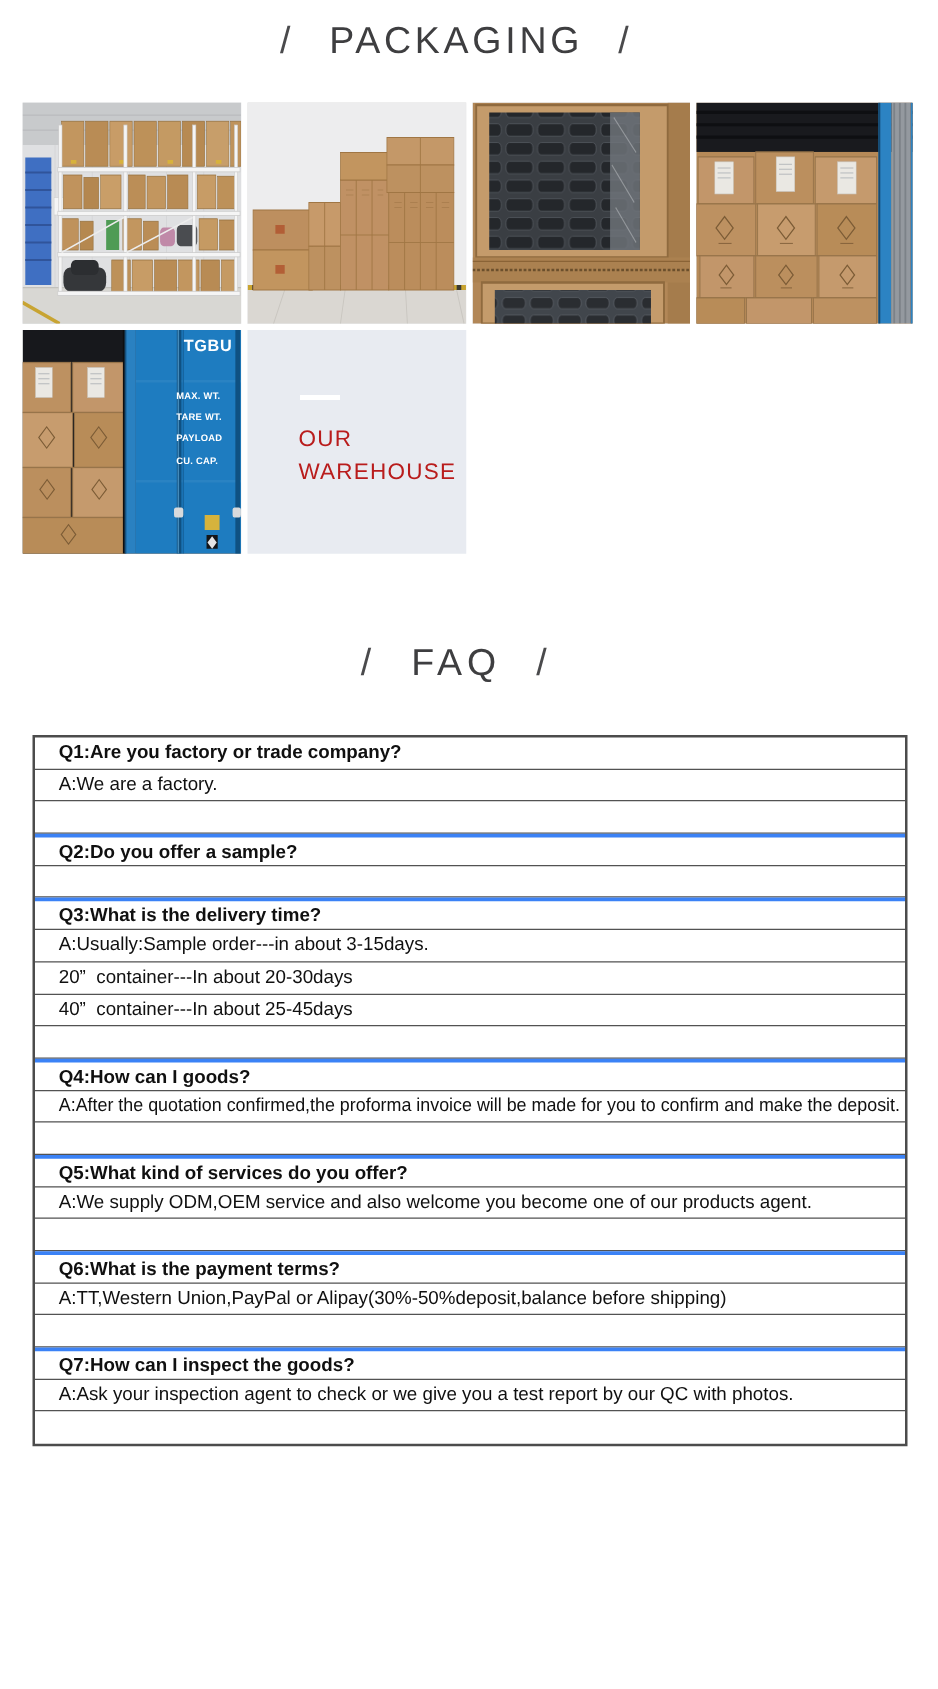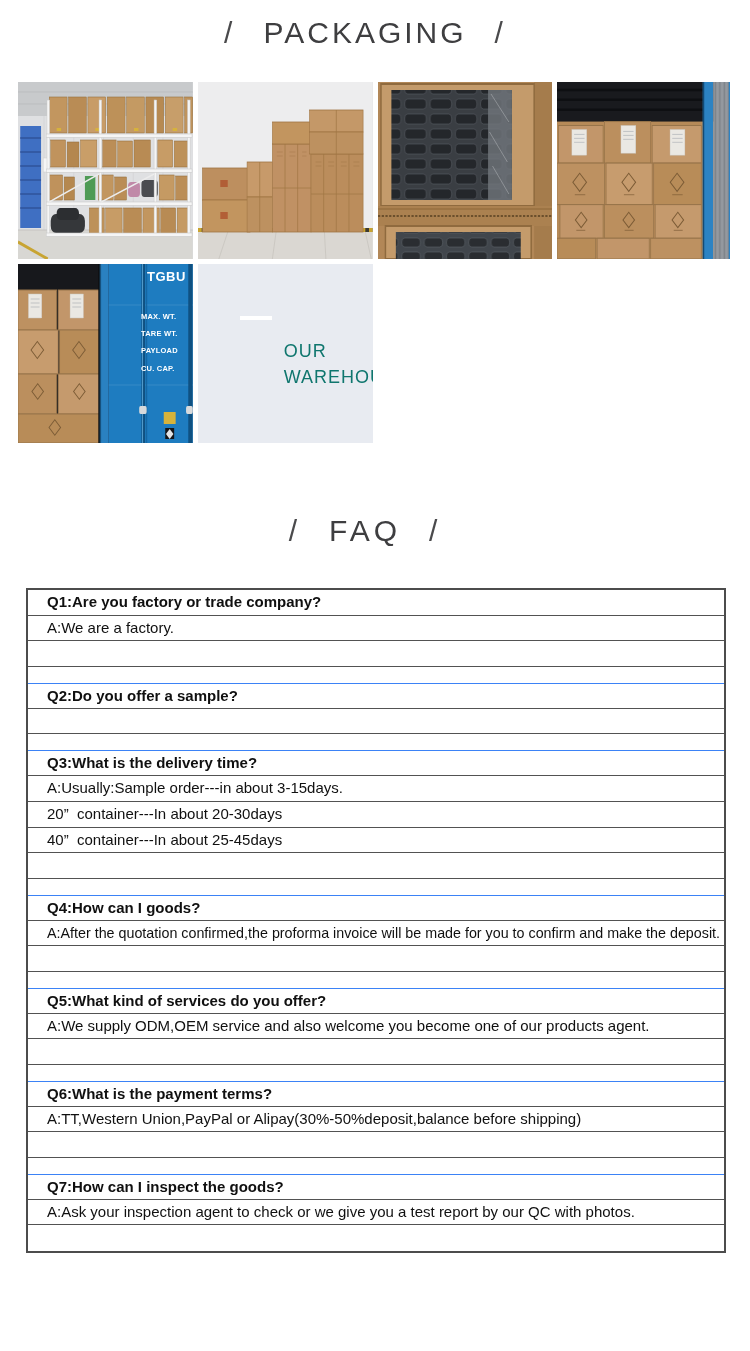--- a/index.html
+++ b/index.html
@@ -28,31 +28,31 @@
   .door-specs{position:absolute;left:123px;top:44px;width:103px;}
   .spec-row{display:flex;justify-content:space-between;align-items:flex-start;height:17.2px;}
   .spec-label{font-size:7.5px;font-weight:bold;letter-spacing:.2px;margin-top:4px;white-space:nowrap;}
   .spec-vals{text-align:right;}
   .spec-metric{display:block;font-size:6px;font-style:italic;line-height:7px;opacity:.92;}
   .spec-imperial{display:block;font-size:6.3px;font-weight:bold;line-height:7px;}
 
   
   .wh-panel{background:#e8ebf1;}
   .wh-dash{position:absolute;left:42px;top:52px;width:32px;height:4px;background:#ffffff;}
-  .wh-text{position:absolute;left:41px;top:74px;color:#0f766e;font-size:18px;
-           line-height:26px;letter-spacing:1px;font-weight:400;margin-left:45px;}
+  .wh-text{position:absolute;left:41px;top:74px;color:#b91c1c;font-size:18px;
+           line-height:26px;letter-spacing:1px;font-weight:400;}
 
   
   .faq-table{position:absolute;top:588px;left:26px;width:696px;
              border:2px solid #4c4c4c;background:#fff;}
   .faq-row{box-sizing:border-box;height:25.7px;border-bottom:1px solid #525252;
            padding-left:19px;line-height:24.5px;font-size:15px;color:#101010;overflow:hidden;}
   .faq-row:last-child{border-bottom:none;}
   .faq-row.question{font-weight:bold;}
-  .faq-row.question:not(:first-child){border-top:1px solid #3b82f6;margin-top:16px;}
+  .faq-row.question:not(:first-child){border-top:3px solid #3b82f6;}
   .fit{display:inline-block;white-space:pre;transform-origin:left center;}
 </style>
 </head>
 <body>
 
 <div class="page">
 
   <div class="sec-title" id="packaging-title">
     <span class="slash">/</span><span>PACKAGING</span><span class="slash">/</span>
   </div>

